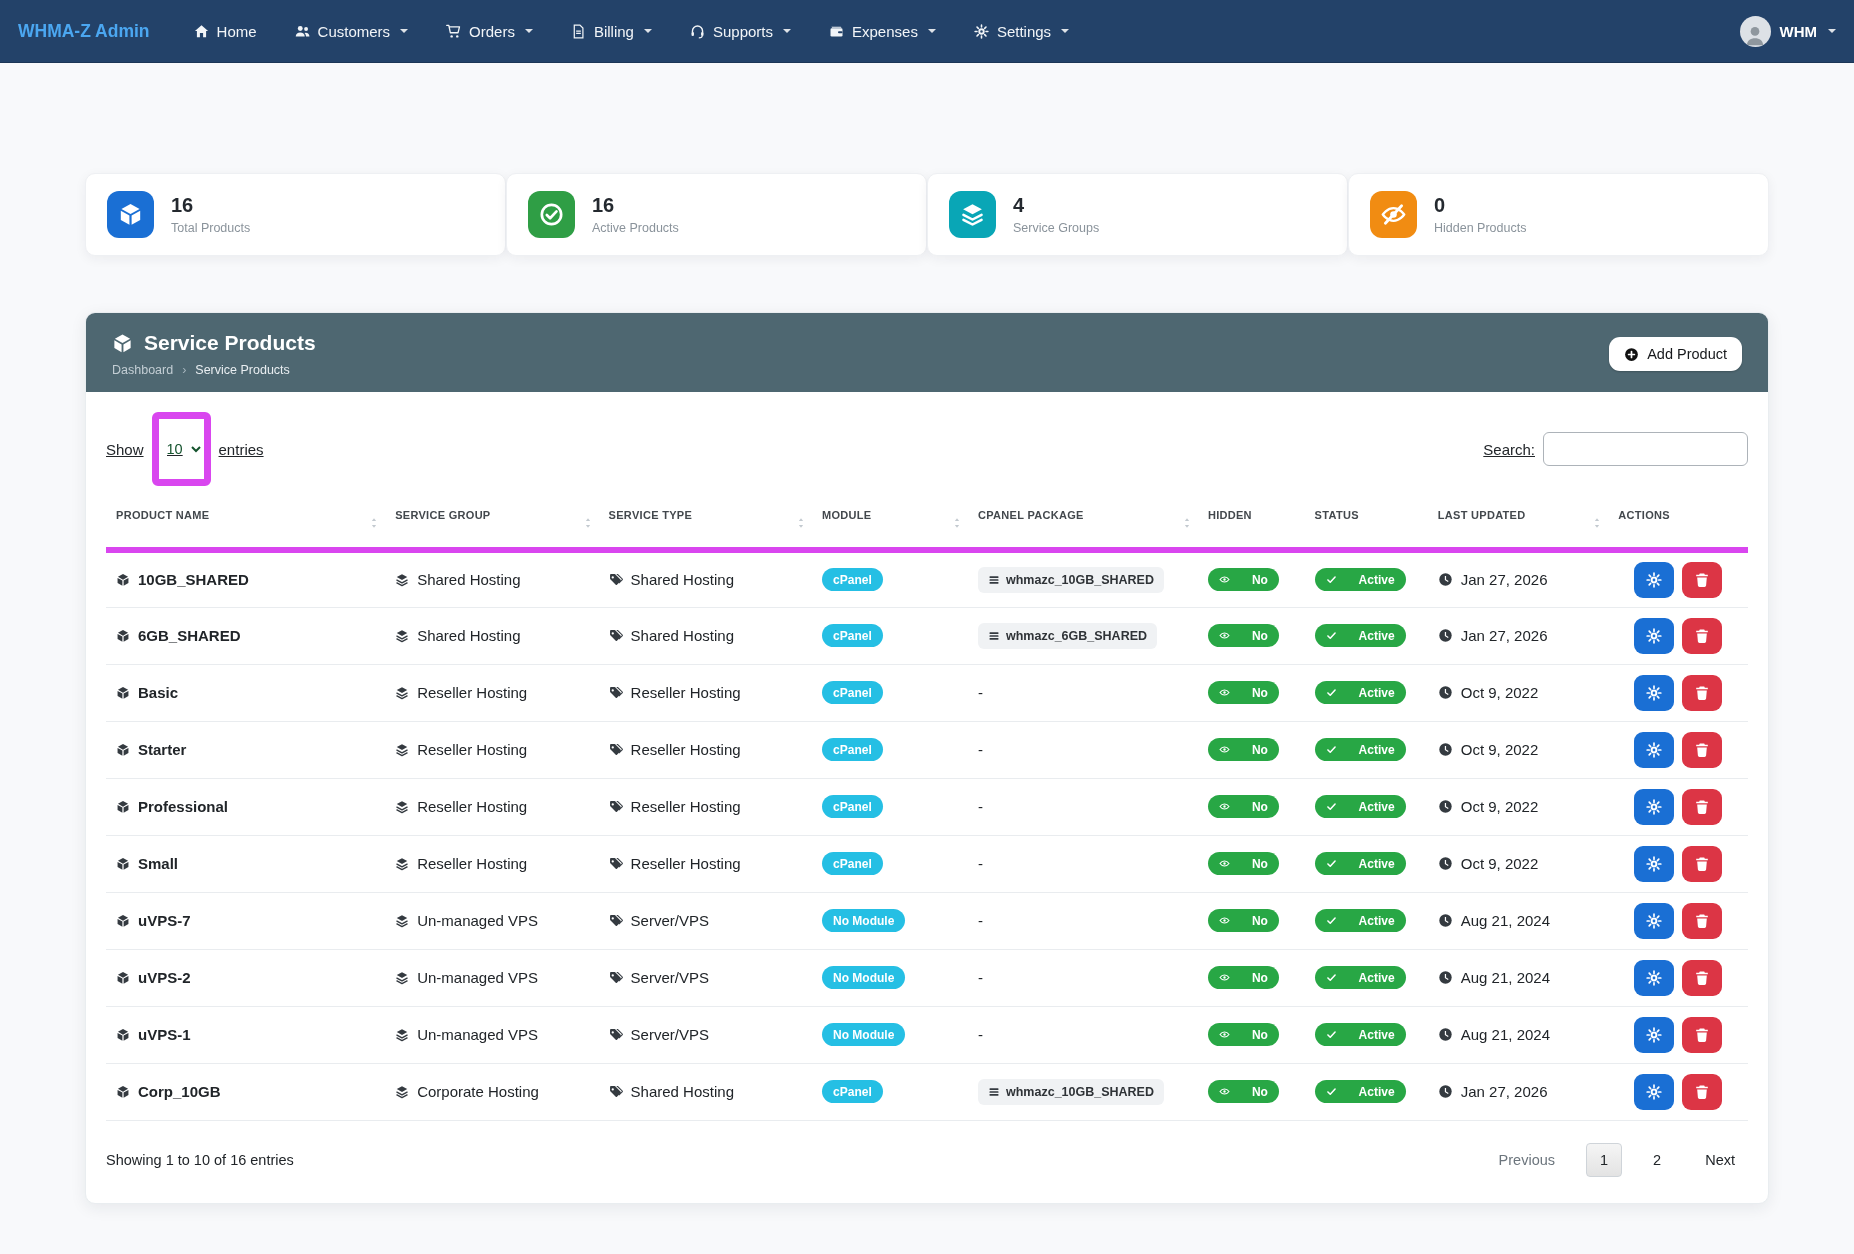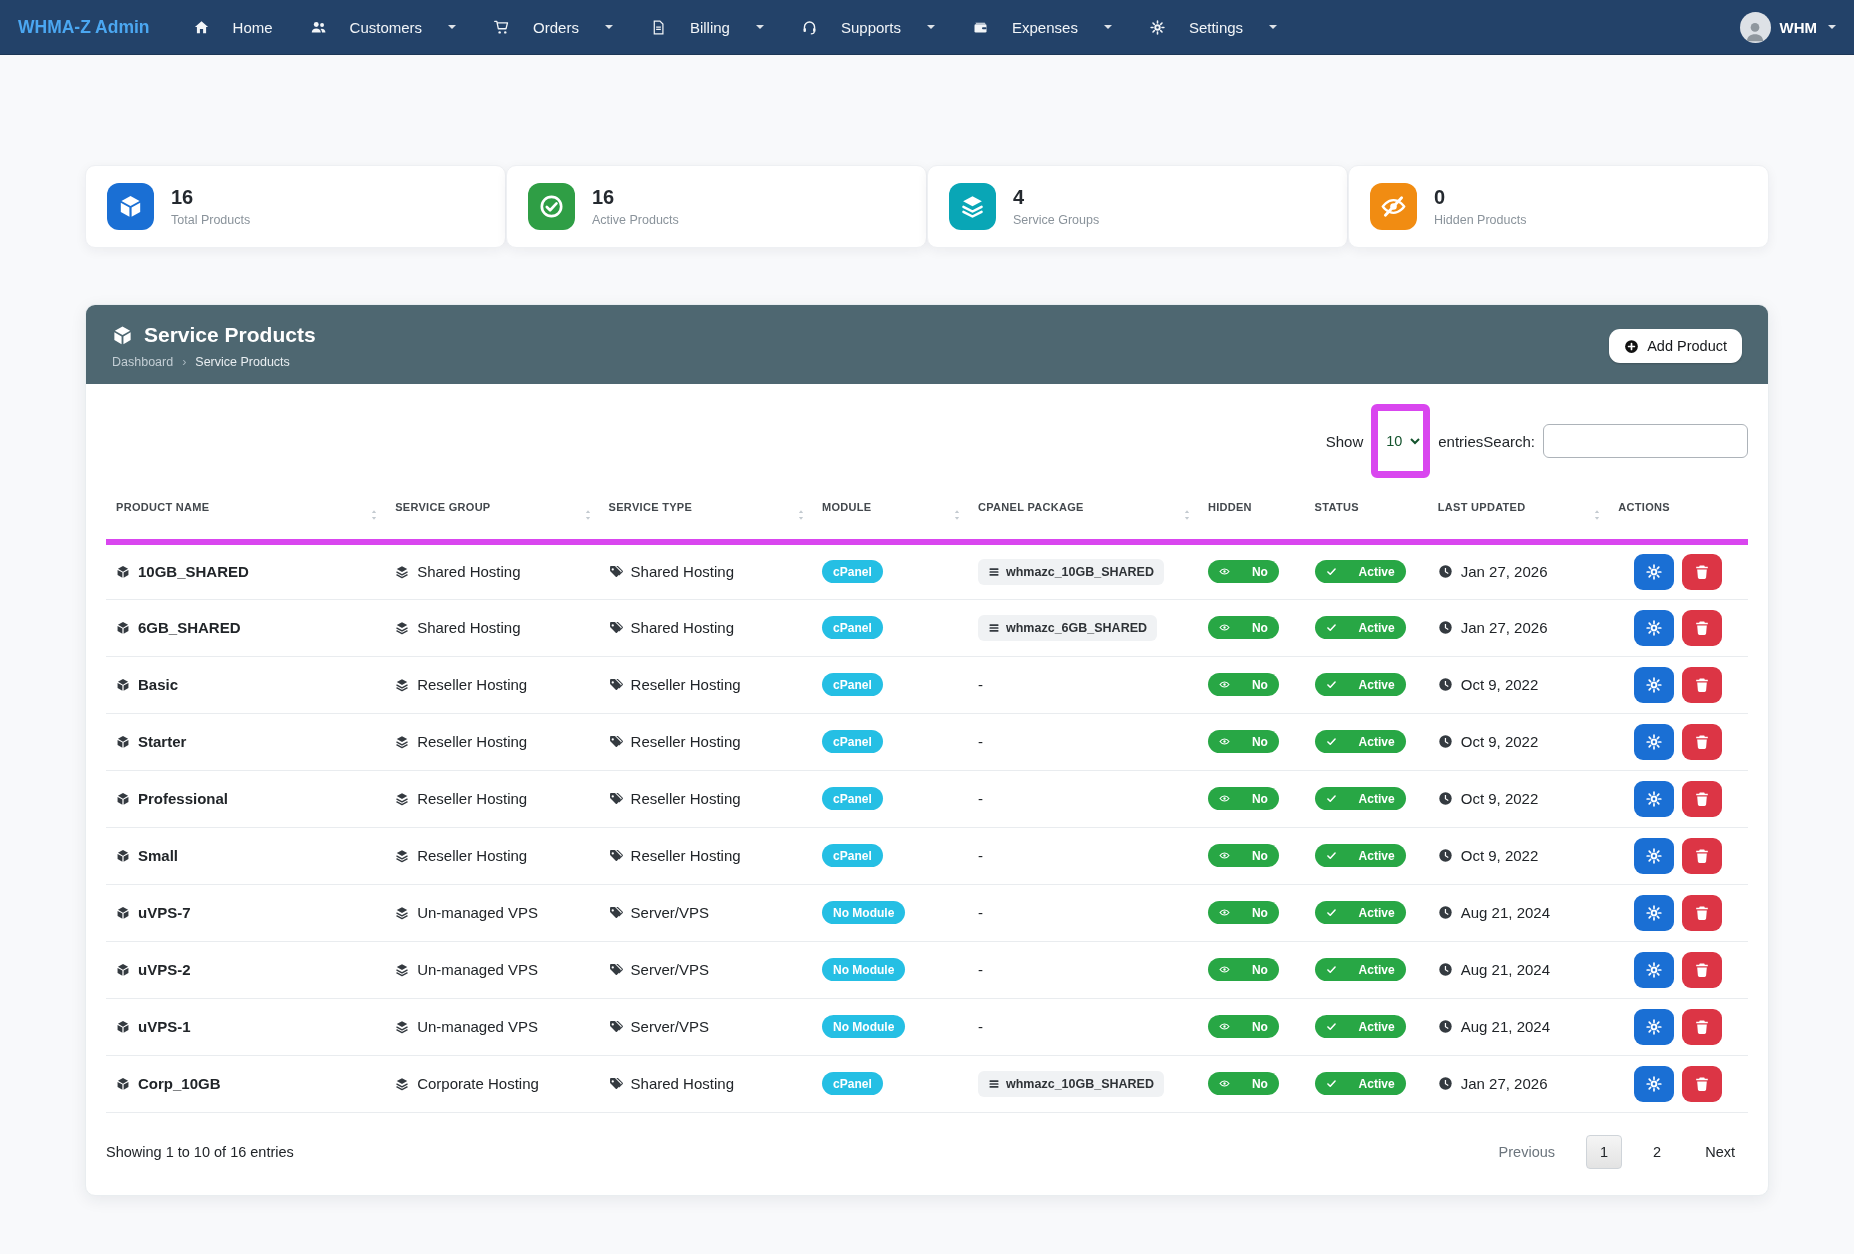--- a/index.html
+++ b/index.html
@@ -7,37 +7,37 @@
   body {
     font-family: "Liberation Sans", sans-serif;
     background: #f8f9fb;
     color: #212529;
     width: 1854px;
     min-height: 1254px;
   }
 
   
   .navbar {
-    height: 55px;
+    height: 63px;
     background: #234269;
     display: flex;
     align-items: center;
     padding: 0 18px;
     border-bottom: 1px solid rgba(0,0,0,.18);
   }
   .brand {
     color: #4ba7f1;
     font-weight: 700;
     font-size: 17.5px;
     margin-right: 44px;
     cursor: pointer;
   }
   .nav-items { display:flex; align-items:center; gap:38px; }
   .nav-item {
-    display:flex; align-items:center; gap:24px;
+    display:flex; align-items:center; gap:8px;
     color:#f2f5f8; font-size:15px; cursor:pointer; white-space:nowrap;
   }
   .nav-item svg { width:15px; height:15px; display:block; }
   .caret {
     width:0; height:0; margin-left:2px;
     border-left:4px solid transparent; border-right:4px solid transparent;
     border-top:4.5px solid rgba(255,255,255,.85);
   }
   .nav-user { margin-left:auto; display:flex; align-items:center; gap:9px; color:#fff; font-size:15px; font-weight:700; cursor:pointer; }
   .avatar {
@@ -85,21 +85,21 @@
   .breadcrumb .sep { color:#a7b7bf; }
   .add-btn {
     background:#fff; color:#16181b; border:none; border-radius:11px;
     padding:9px 15px; font-size:14.5px; font-family:inherit; font-weight:400;
     display:flex; gap:8px; align-items:center; cursor:pointer;
     box-shadow:0 1px 2px rgba(0,0,0,.2);
   }
   .add-btn svg { width:15px; height:15px; display:block; }
 
   
-  .controls { display:flex; justify-content:flex-end; align-items:center; padding:20px 20px 13px; }
+  .controls { display:flex; justify-content:space-between; align-items:center; padding:20px 20px 13px;text-decoration:underline; }
   .show-group, .search-group { display:flex; align-items:center; gap:8px; font-size:15px; color:#212529; }
   .show-group select {
     font-family:inherit; font-size:14.5px; color:#14532d;
     padding:21px 4px; border:7px solid #d946ef; border-radius:6px; background:#fff;
   }
   .search-group input {
     width:205px; height:34px; border:1px solid #adb3b9; border-radius:6px;
     font-family:inherit; font-size:14px; padding:0 8px; background:#fff;
   }
 

